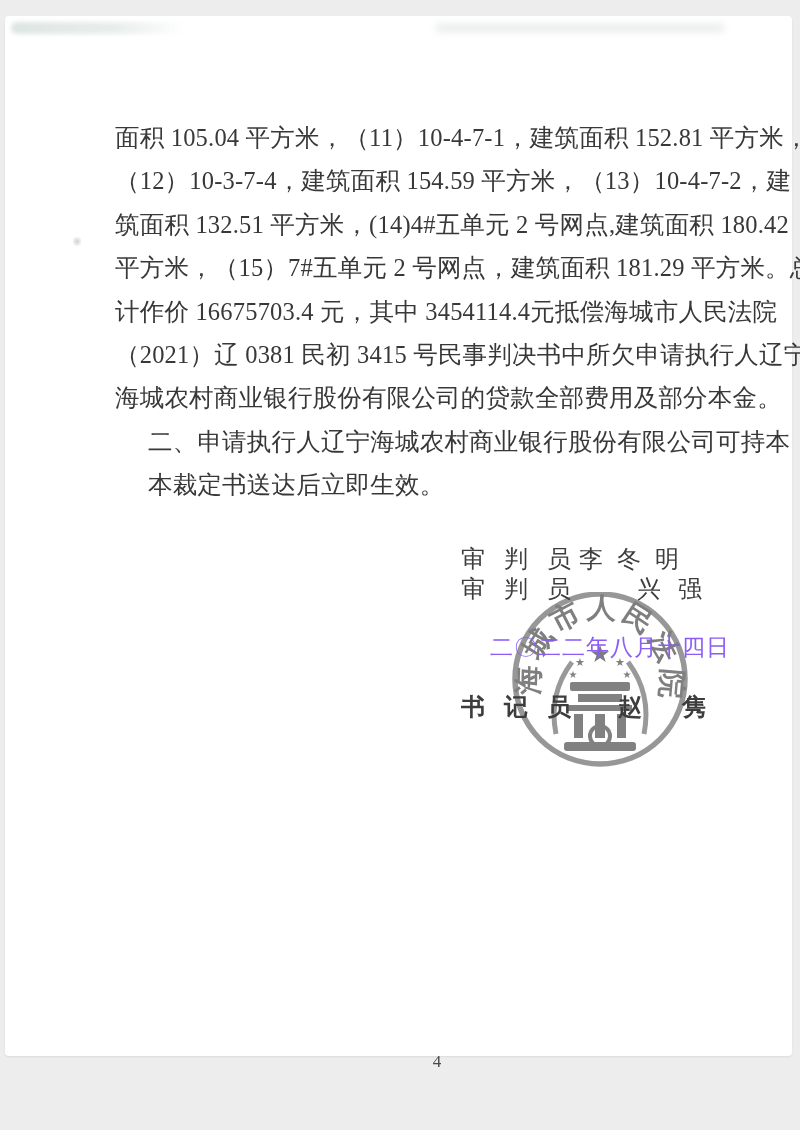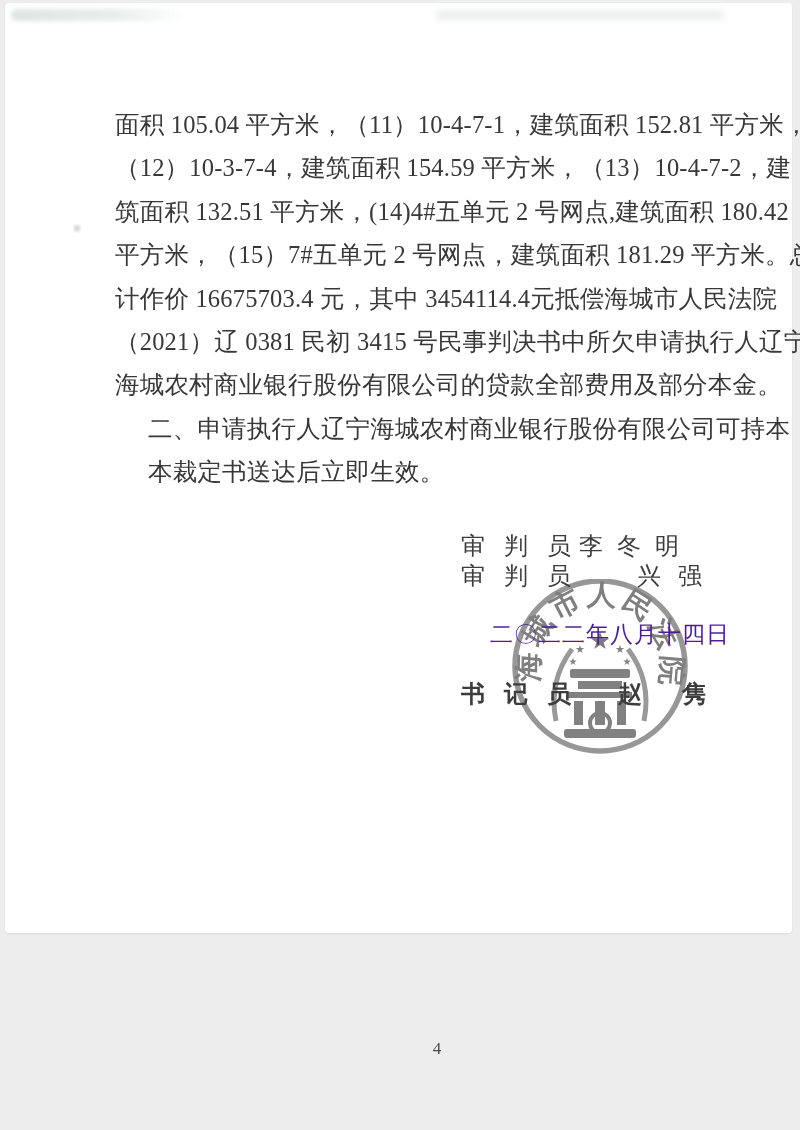--- a/index.html
+++ b/index.html
@@ -1,17 +1,17 @@
 <!DOCTYPE html>
 <html><head>
 <meta charset="utf-8">
 <style>
   html,body{margin:0;padding:0;width:800px;height:1130px;background:#ededed;overflow:hidden;}
   .page{
-    position:absolute;left:5px;top:3px;width:787px;height:930px;
+    position:absolute;left:5px;top:16px;width:787px;height:1040px;
     background:#ffffff;border-radius:4px;
     box-shadow:0 1px 2px rgba(0,0,0,0.08);
     font-family:"Liberation Serif","DejaVu Serif",serif;
     color:#383838;
   }
   
   .smudge-a{position:absolute;left:6px;top:6px;width:175px;height:12px;
     background:linear-gradient(90deg,#dde5e1 0%,#e9eeec 60%,rgba(255,255,255,0) 100%);
     filter:blur(2px);border-radius:6px;}
   .smudge-b{position:absolute;left:430px;top:7px;width:290px;height:10px;
@@ -33,21 +33,21 @@
     font-size:24px;color:#3d3d3d;
   }
   .sig-row{height:30px;line-height:30px;white-space:nowrap;}
   .sig-title{display:inline-block;width:110px;text-align:justify;text-align-last:justify;vertical-align:top;}
   .sig-name{display:inline-block;text-align:justify;text-align-last:justify;vertical-align:top;}
   .name-1{margin-left:32px;width:86px;}
   .name-2{margin-left:8px;width:100px;}
   .name-3{margin-left:66px;width:65px;}
   .name-clerk{margin-left:47px;width:88px;}
   .sig-date{margin-top:29px;margin-left:29px;height:30px;line-height:30px;
-    font-size:23px;letter-spacing:1px;color:#4c1d95;}
+    font-size:23px;letter-spacing:1px;color:#8b5cf6;}
   .sig-clerk{margin-top:29px;font-weight:bold;}
   
   .seal{position:absolute;left:497px;top:576px;width:196px;height:178px;z-index:2;opacity:.92;}
   
   .page-number{position:absolute;left:420px;top:1036px;width:24px;text-align:center;
     font-size:17px;color:#4a4a4a;font-family:"Liberation Serif",serif;}
 </style>
 </head>
 <body>
 

